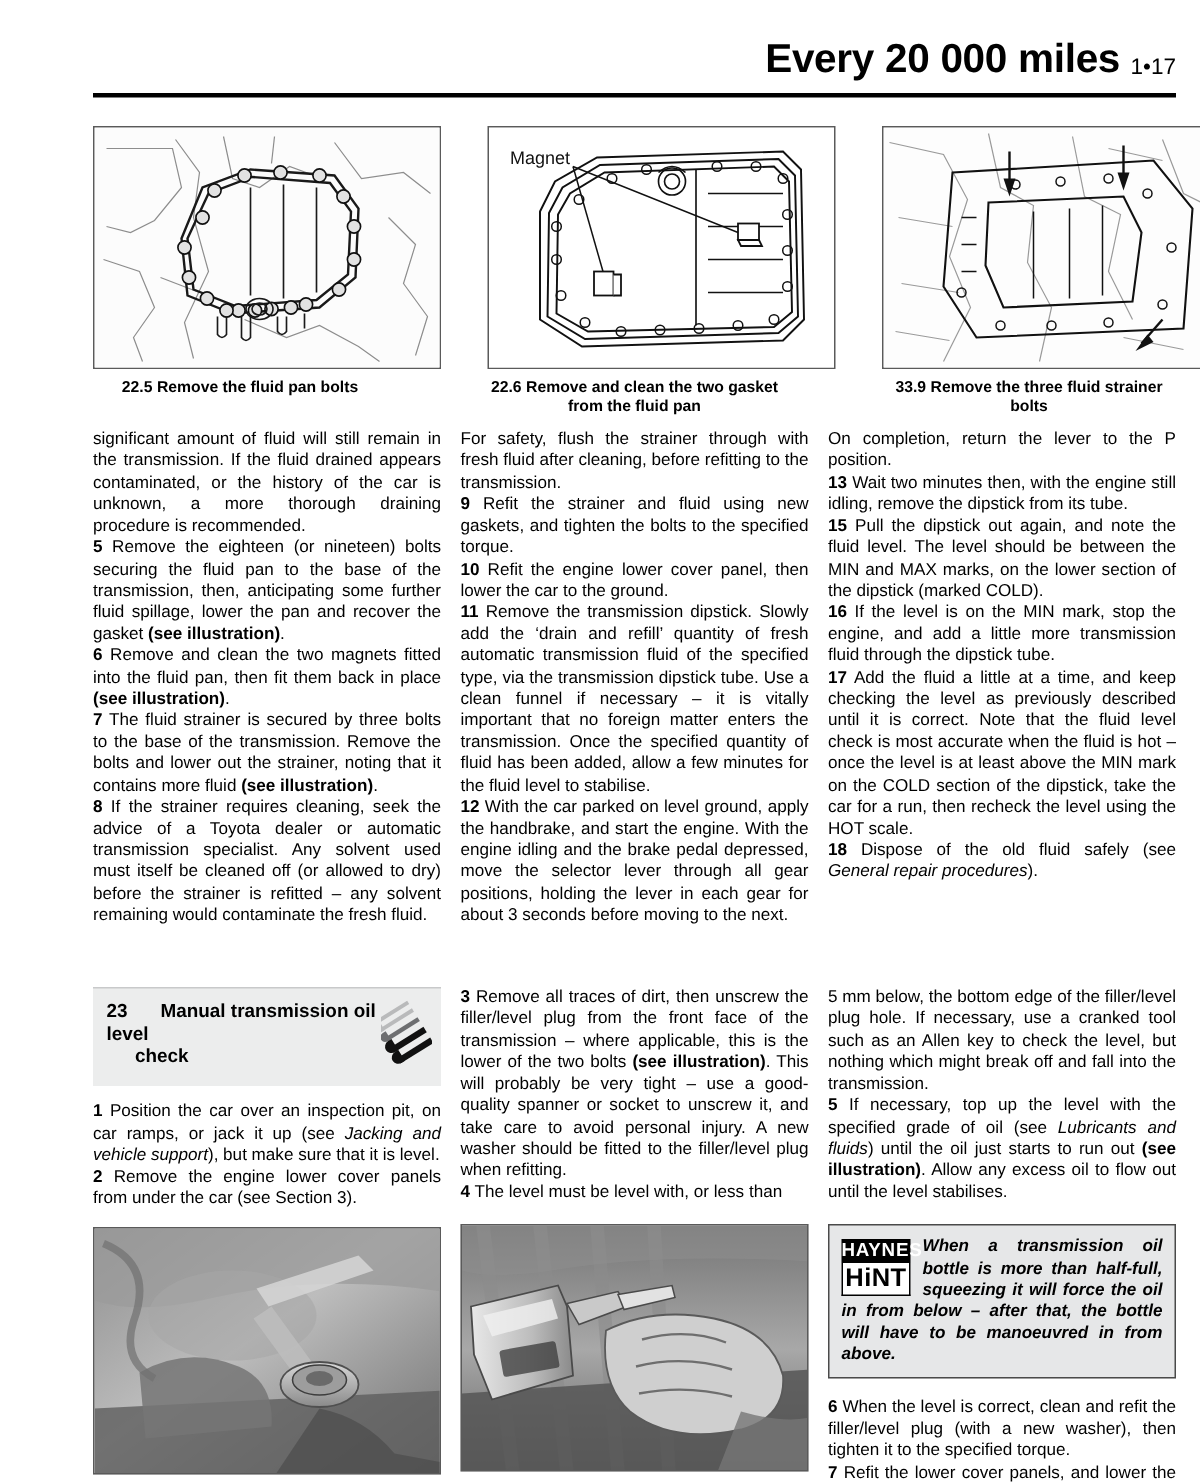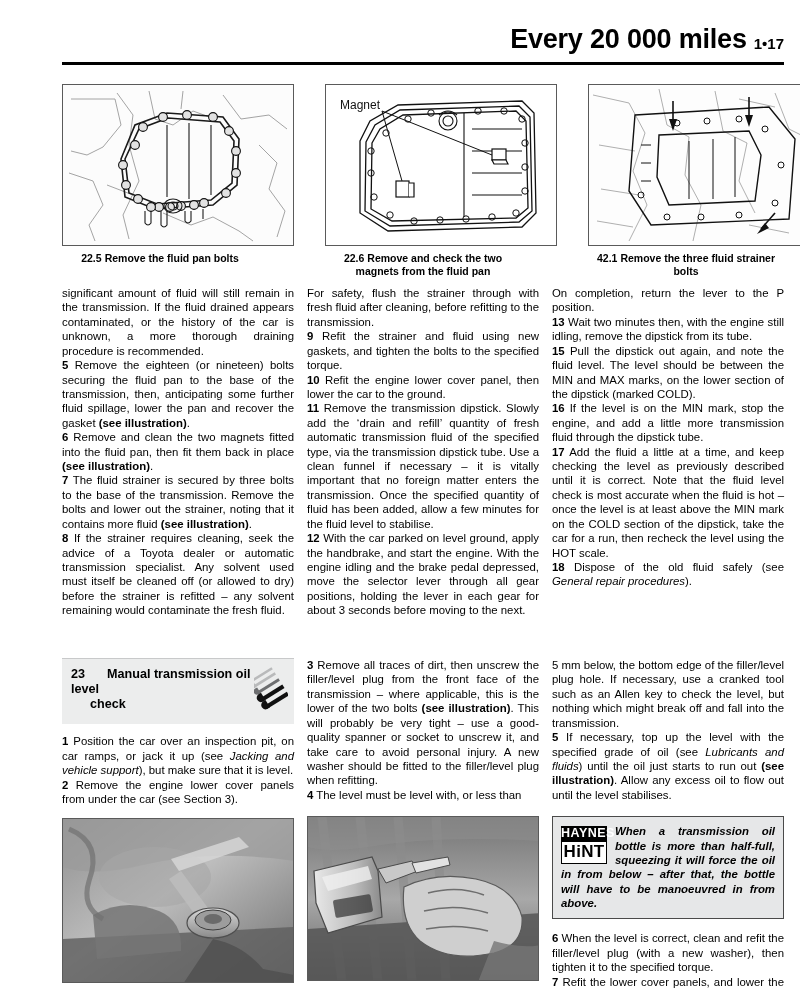--- a/index.html
+++ b/index.html
@@ -30,21 +30,21 @@
     display: inline-block;
     font-size: 27px;
     font-weight: bold;
     letter-spacing: -0.2px;
     line-height: 1;
     vertical-align: baseline;
   }
   .header-page {
     display: inline-block;
     font-size: 15px;
-    font-weight: bold;
+    font-weight: normal;
     margin-left: 7px;
     vertical-align: baseline;
     position: relative;
     top: 1px;
   }
   .header-rule {
     position: absolute;
     left: 62px; top: 62px;
     width: 722px; height: 3px;
     background: #000;
@@ -326,21 +326,21 @@
           </g>
 
           <g stroke="#111" stroke-width="1" fill="none">
             <path d="M56 26 L76 96"></path>
             <path d="M56 26 L166 70"></path>
           </g>
           <text x="14" y="24" font-family="Liberation Sans, sans-serif" font-size="12" fill="#111">Magnet</text>
         </svg>
       </div>
       <div class="illus-caption">
-        <span class="num">22.6</span><span>Remove and check the two magnets from the fluid pan</span>
+        <span class="num">22.6</span><span>Remove and clean the two gasket from the fluid pan</span>
       </div>
     </div>
 
     <div class="illus-cell">
       <div class="illus-frame">
         <svg viewBox="0 0 232 162" width="232" height="162" aria-hidden="true">
           <rect x="0" y="0" width="232" height="162" fill="#fdfdfd"></rect>
           <g stroke="#9a9a9a" stroke-width="0.8" fill="none">
             <path d="M4 10 L40 18 L56 48 L44 86 L58 120 L40 156"></path>
             <path d="M70 4 L78 40 L100 52 L96 90 L112 120 L104 156"></path>
@@ -372,21 +372,21 @@
             <path d="M84 16 L84 40" fill="none"></path>
             <polygon points="84,46 80,34 88,34" stroke="none"></polygon>
             <path d="M160 12 L160 36" fill="none"></path>
             <polygon points="160,42 156,30 164,30" stroke="none"></polygon>
             <path d="M186 128 L172 144" fill="none"></path>
             <polygon points="168,149 176,138 180,143" stroke="none"></polygon>
           </g>
         </svg>
       </div>
       <div class="illus-caption">
-        <span class="num">42.1</span><span>Remove the three fluid strainer bolts</span>
+        <span class="num">33.9</span><span>Remove the three fluid strainer bolts</span>
       </div>
     </div>
   </div>
 
   <div class="cols">
 
     <div class="col">
       <p class="bodytext"><span>significant amount of fluid will still remain in the transmission. If the fluid drained appears contaminated, or the history of the car is unknown, a more thorough draining procedure is recommended.</span></p>
       <p class="bodytext"><span class="stepnum">5</span> <span>Remove the eighteen (or nineteen) bolts securing the fluid pan to the base of the transmission, then, anticipating some further fluid spillage, lower the pan and recover the gasket </span><span class="b">(see illustration)</span><span>.</span></p>
       <p class="bodytext"><span class="stepnum">6</span> <span>Remove and clean the two magnets fitted into the fluid pan, then fit them back in place </span><span class="b">(see illustration)</span><span>.</span></p>

